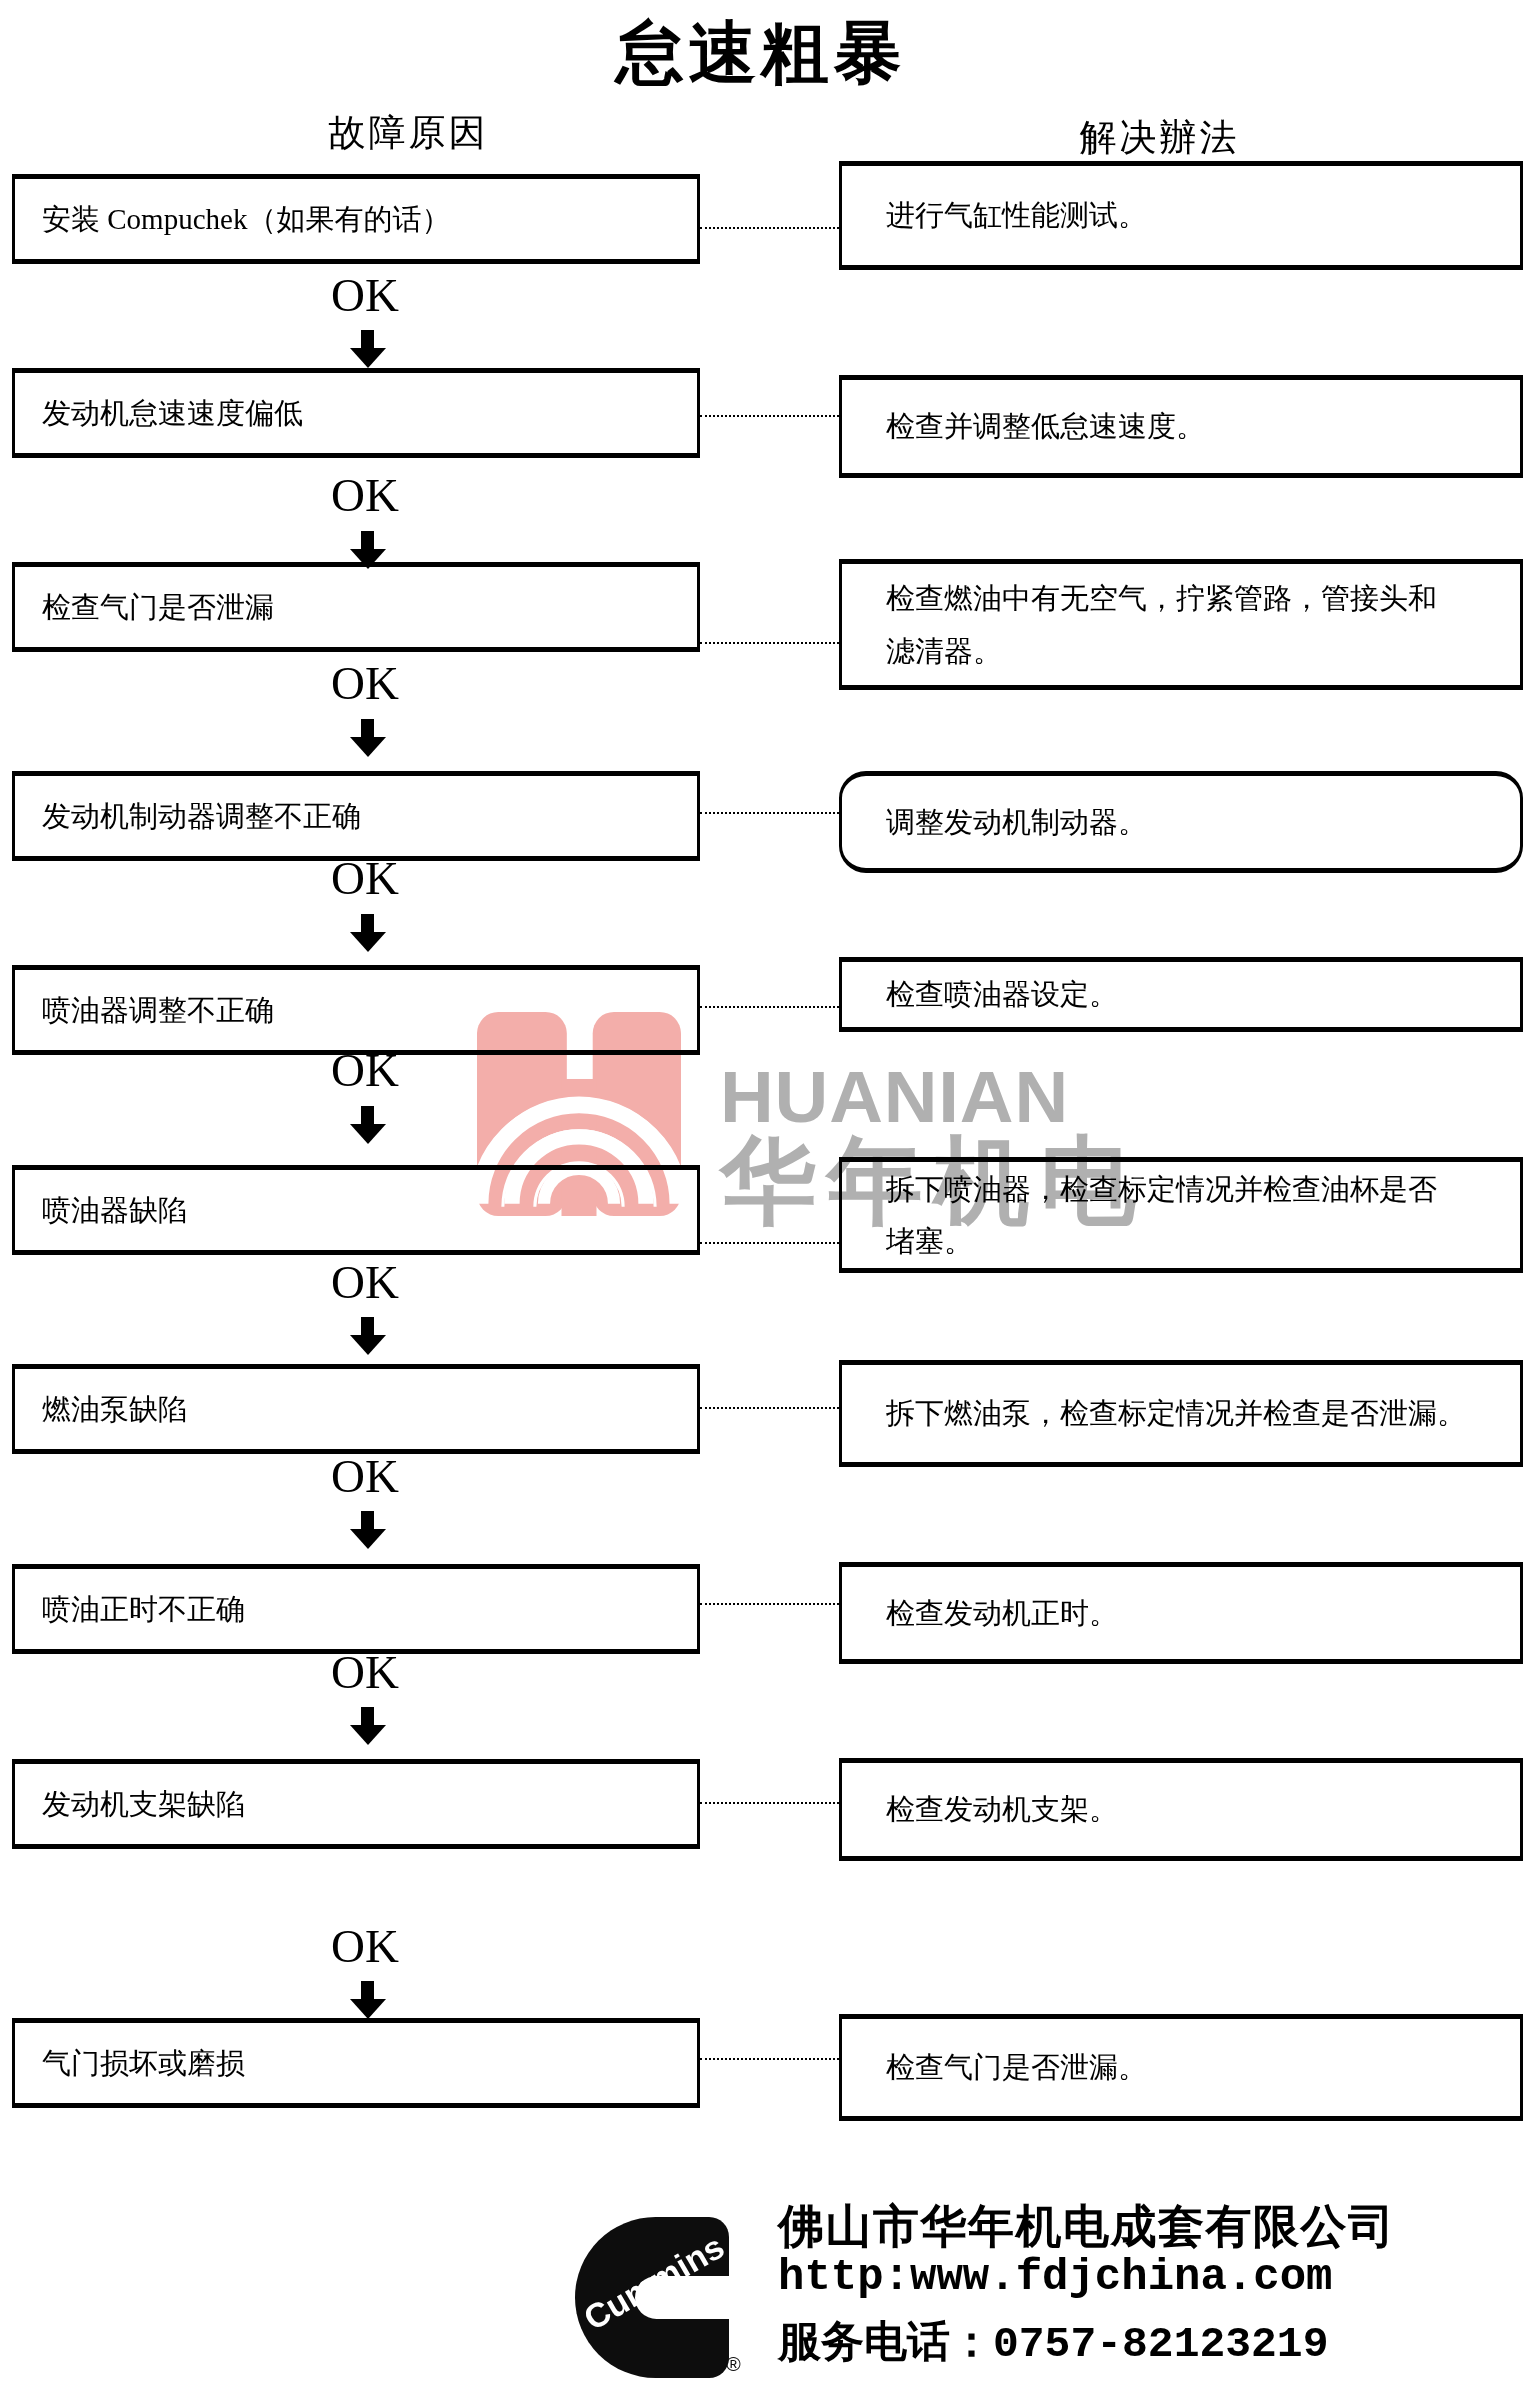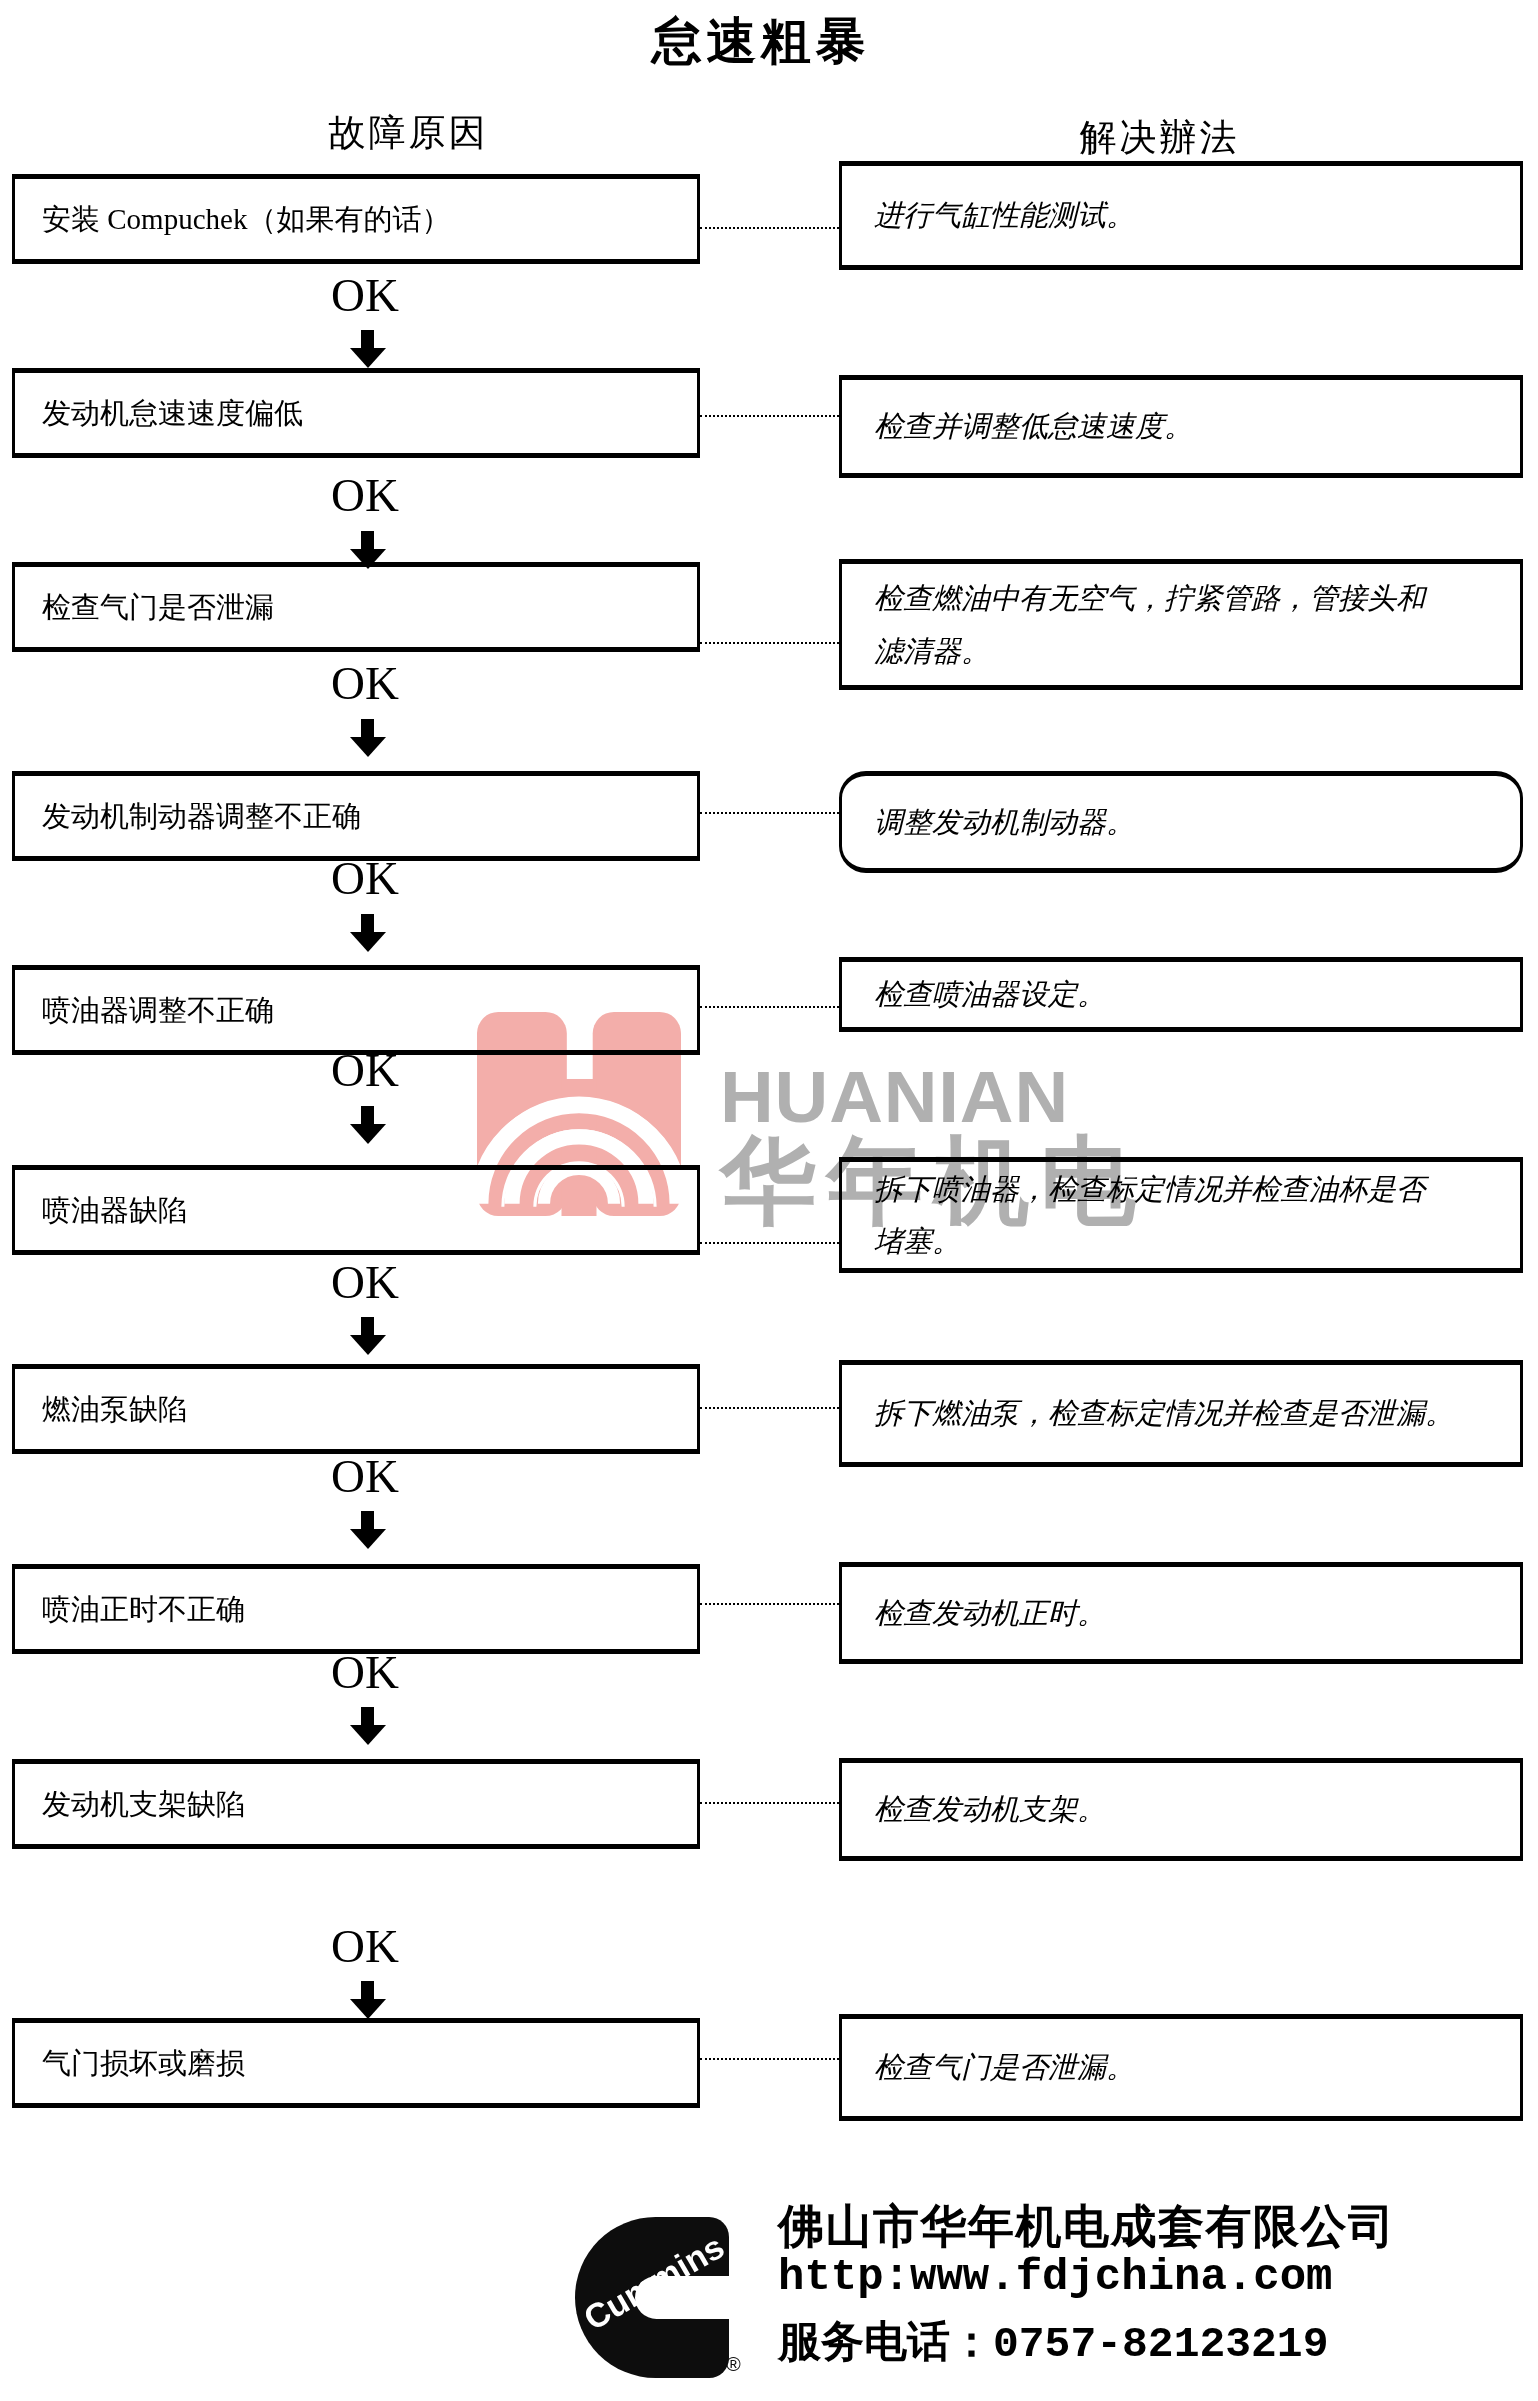--- a/index.html
+++ b/index.html
@@ -6,37 +6,37 @@
   #page{
     position:relative;
     width:1539px;height:2401px;
     background:#fff;
     font-family:"Liberation Serif","DejaVu Serif",serif;
     color:#000;
     overflow:hidden;
   }
   .title{
     position:absolute;left:0;top:7.6px;width:1522px;
-    text-align:center;font-size:50px;font-weight:bold;
+    text-align:center;font-size:68px;font-weight:bold;
     letter-spacing:4.6px;
   }
   .col-header{
     position:absolute;top:108px;width:305px;
     text-align:center;font-size:37px;letter-spacing:3px;
   }
   .cause-box,.solution-box{
     position:absolute;box-sizing:border-box;
     background:transparent;
     border:3.8px solid #000;
     border-top-width:5.3px;border-bottom-width:5.3px;
     display:flex;align-items:center;
     font-size:29px;line-height:1.8;
   }
   .cause-box{left:12px;width:688px;height:90px;padding-left:27px;}
-  .solution-box{left:839px;width:684px;padding:0 46px 0 32px;font-style:italic;}
+  .solution-box{left:839px;width:684px;padding:0 46px 0 44px;}
   .wrap2{max-width:576px;}
   .connector{
     position:absolute;left:700px;width:139px;height:0;
     border-top:2.3px dotted #000;
   }
   .ok-label{
     position:absolute;left:289px;width:152px;
     text-align:center;font-size:47px;
     font-family:"Liberation Serif","DejaVu Serif",serif;
   }

